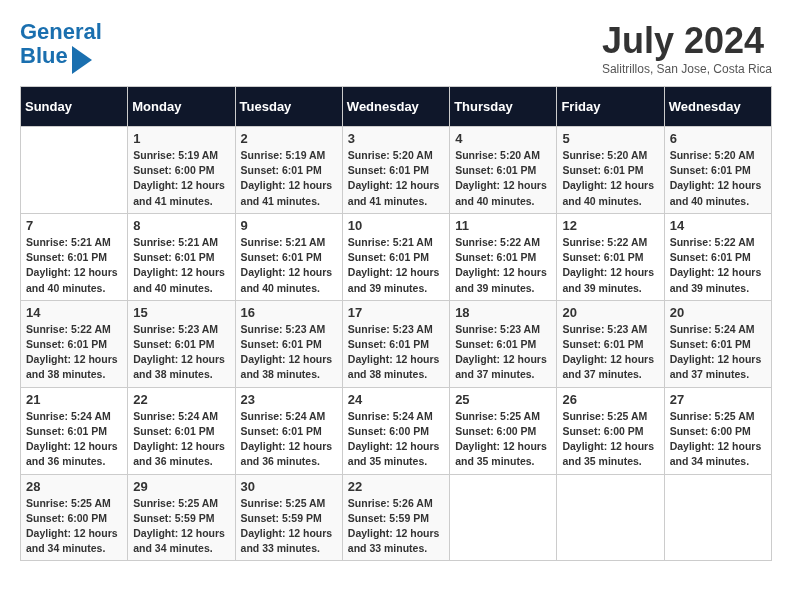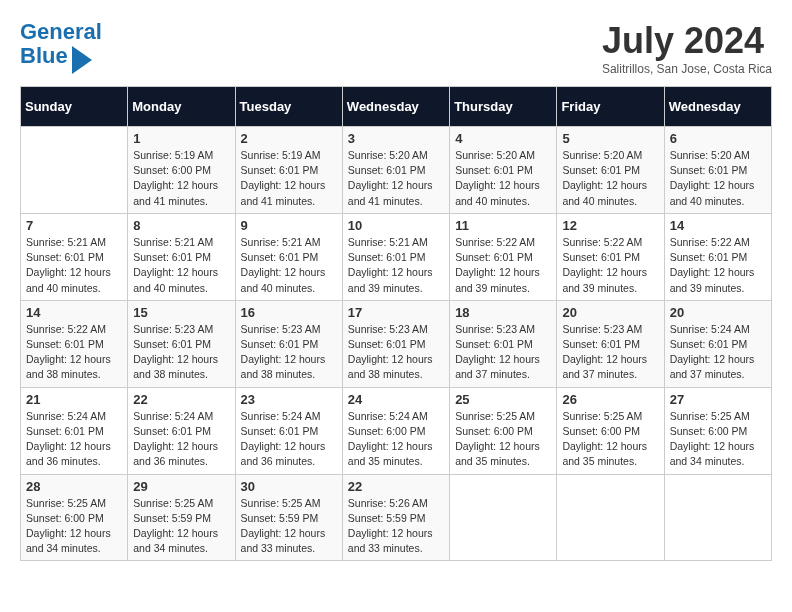--- a/index.html
+++ b/index.html
@@ -79,20 +79,21 @@
     .day-number {
       font-size: 13px;
       font-weight: bold;
       color: #333;
       margin-bottom: 2px;
     }
     .day-info {
       font-size: 10.5px;
       color: #333;
       line-height: 1.45;
+      font-weight: bold;
     }
     .empty-cell {
       background: #fff !important;
     }
   </style>
 </head>
 <body>
 
 <div class="header">
   <div class="logo">

